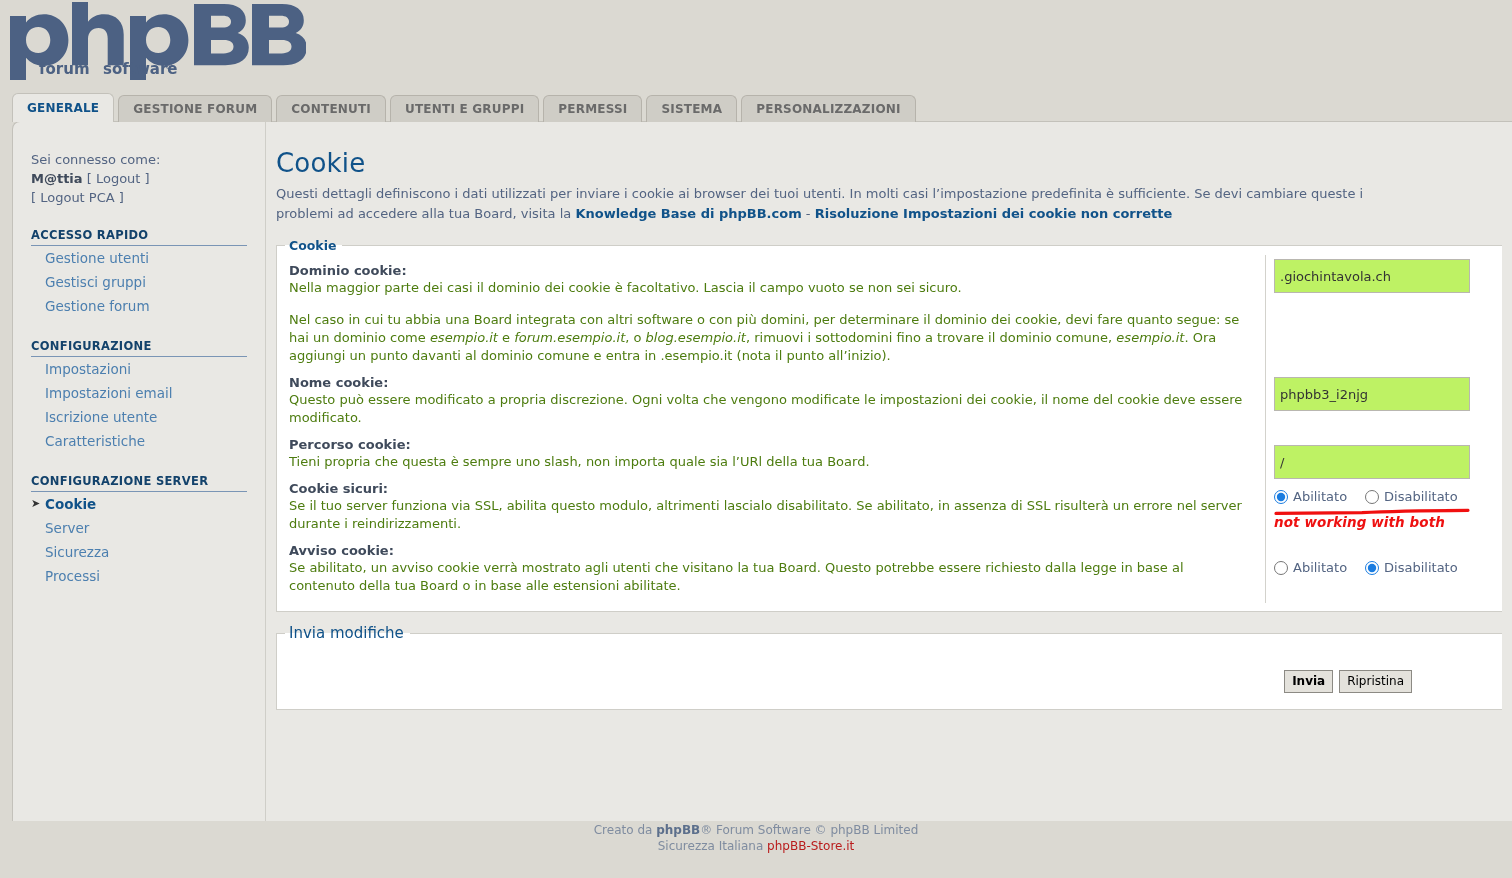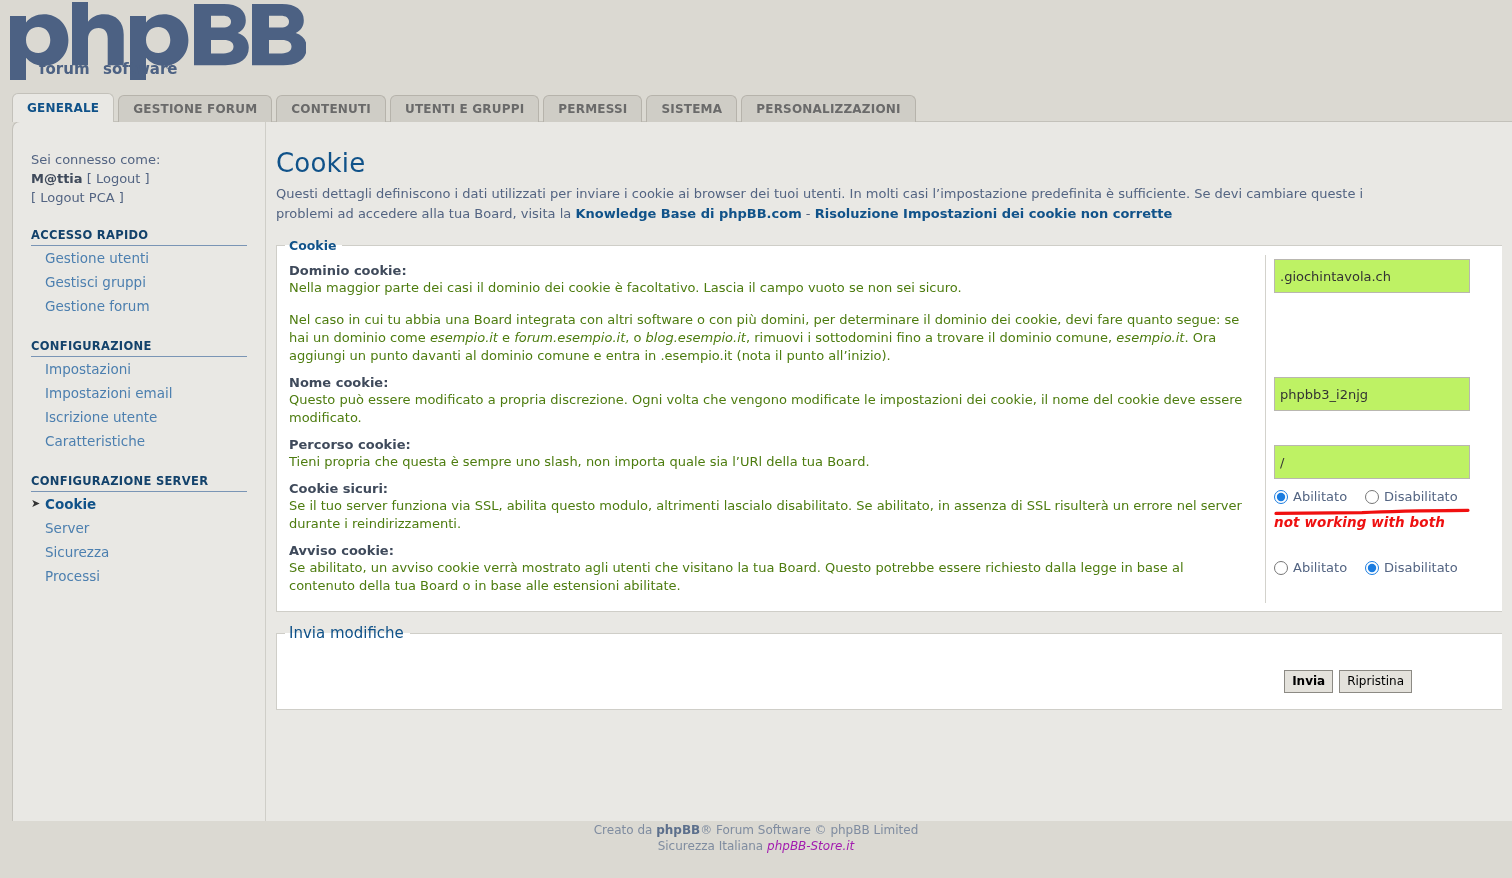--- a/index.html
+++ b/index.html
@@ -310,21 +310,21 @@
     position: absolute;
     left: 0;
     top: 822px;
     width: 1512px;
     text-align: center;
     font-size: 12px;
     color: #7f8ca0;
     line-height: 16px;
   }
   #footer b { color: #5c6f8c; }
-  #footer .lnk { color: #a21caf; cursor: pointer; font-style: italic; }
+  #footer .lnk { color: #b91c1c; cursor: pointer; }
 </style>
 </head>
 <body>
 
 <div id="header">
   <svg id="logo" viewBox="0 0 300 80">
     <g fill="#4c6183">
       <path d="M4,14 h16 v6.5 c4.2,-5.2 10.4,-8.2 17.8,-8.2 c14.2,0 24.6,10.6 24.6,25.6 c0,15.2 -10.5,25.8 -24.8,25.8 c-7.2,0 -13.2,-2.8 -17.6,-8 v22.4 h-16 z M20,38 c0,7.7 5.1,13 12.2,13 c7.1,0 12.1,-5.3 12.1,-13 c0,-7.6 -5,-12.9 -12.1,-12.9 c-7.1,0 -12.2,5.3 -12.2,12.9 z"></path>
       <path d="M66,0 h16 v19.8 c3.8,-5 9.2,-7.5 16.1,-7.5 c12,0 19.6,7.7 19.6,20.3 v30.6 h-16 v-26.6 c0,-6.8 -3.3,-10.6 -9.1,-10.6 c-6.4,0 -10.6,4.3 -10.6,11.3 v25.9 h-16 z"></path>
       <path d="M124,14 h16 v6.5 c4.2,-5.2 10.4,-8.2 17.8,-8.2 c14.2,0 24.6,10.6 24.6,25.6 c0,15.2 -10.5,25.8 -24.8,25.8 c-7.2,0 -13.2,-2.8 -17.6,-8 v22.4 h-16 z M140,38 c0,7.7 5.1,13 12.2,13 c7.1,0 12.1,-5.3 12.1,-13 c0,-7.6 -5,-12.9 -12.1,-12.9 c-7.1,0 -12.2,5.3 -12.2,12.9 z"></path>

